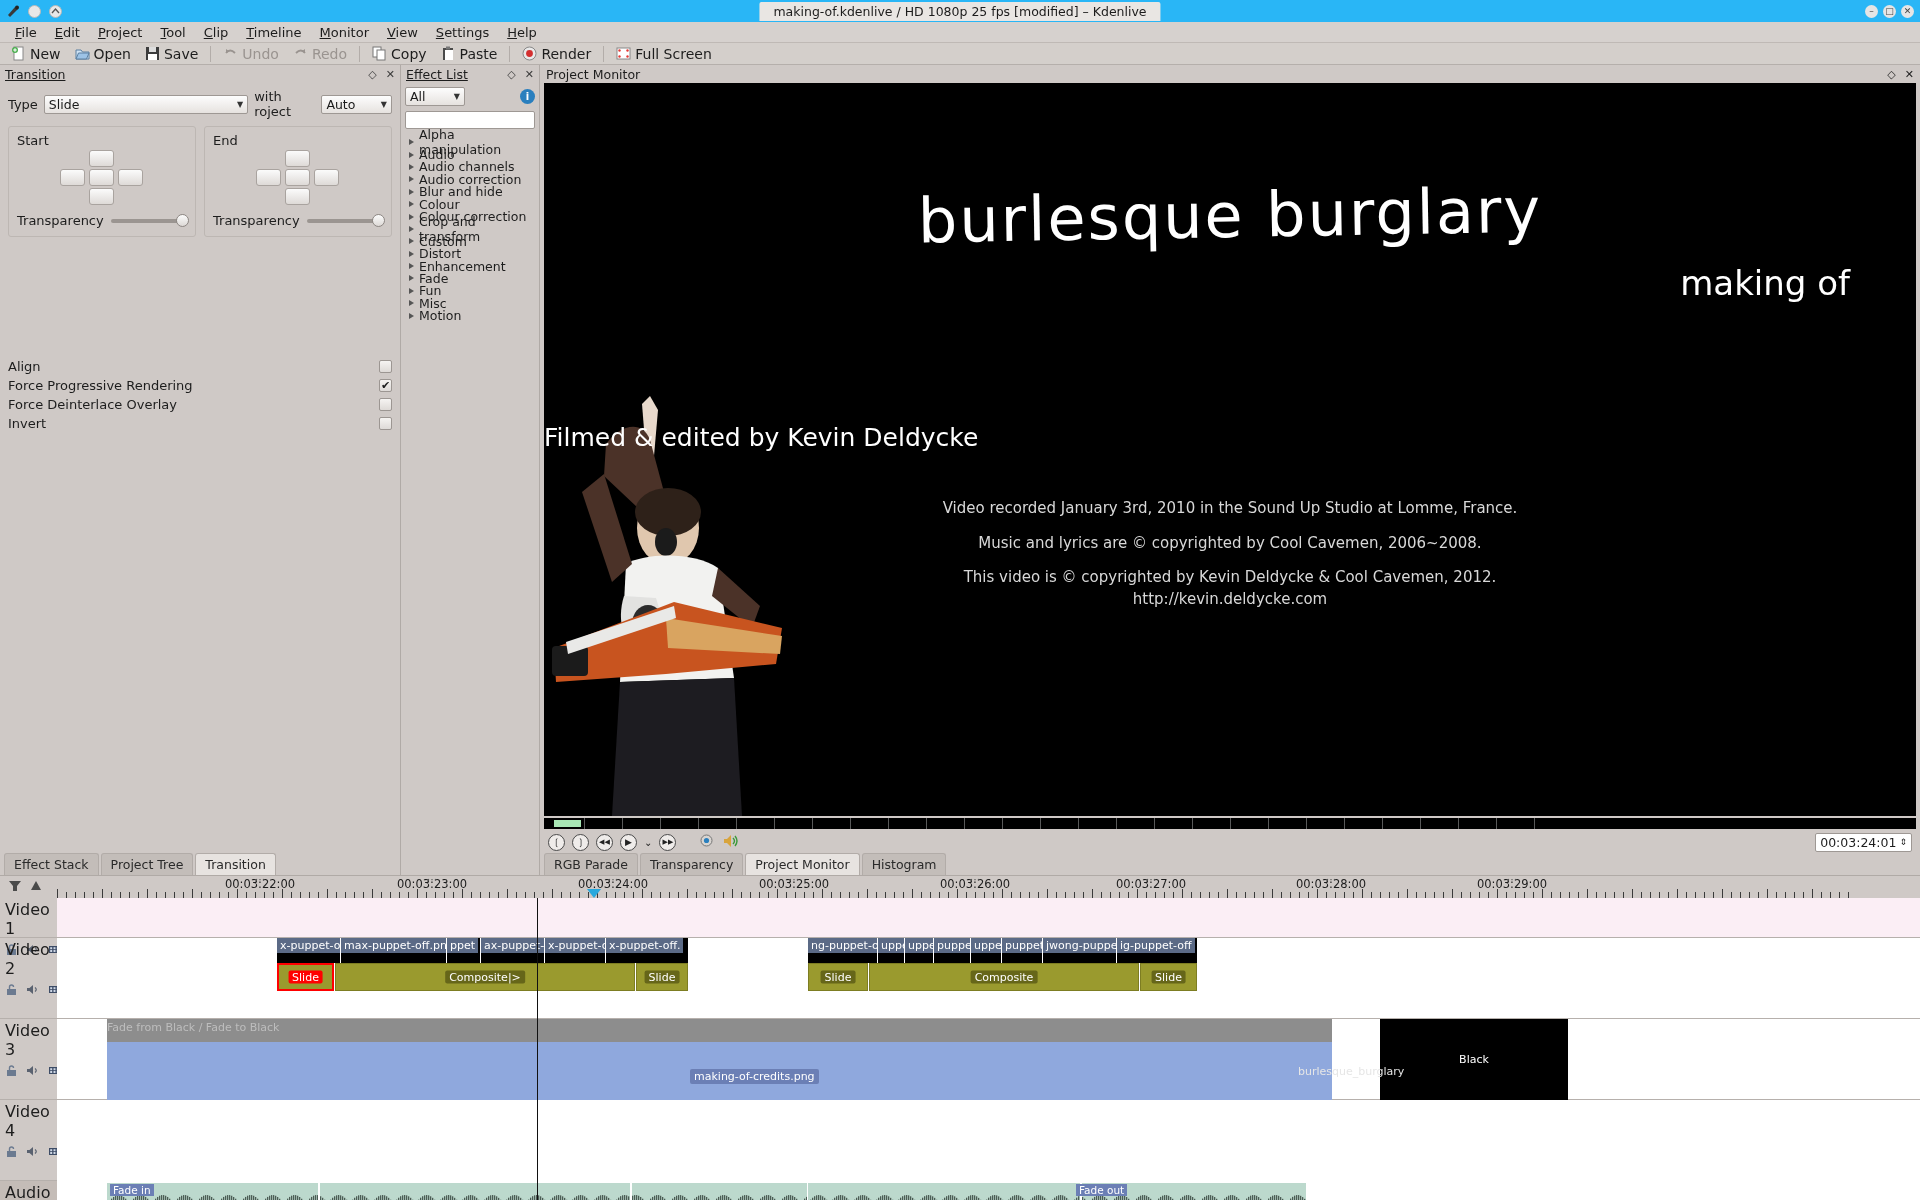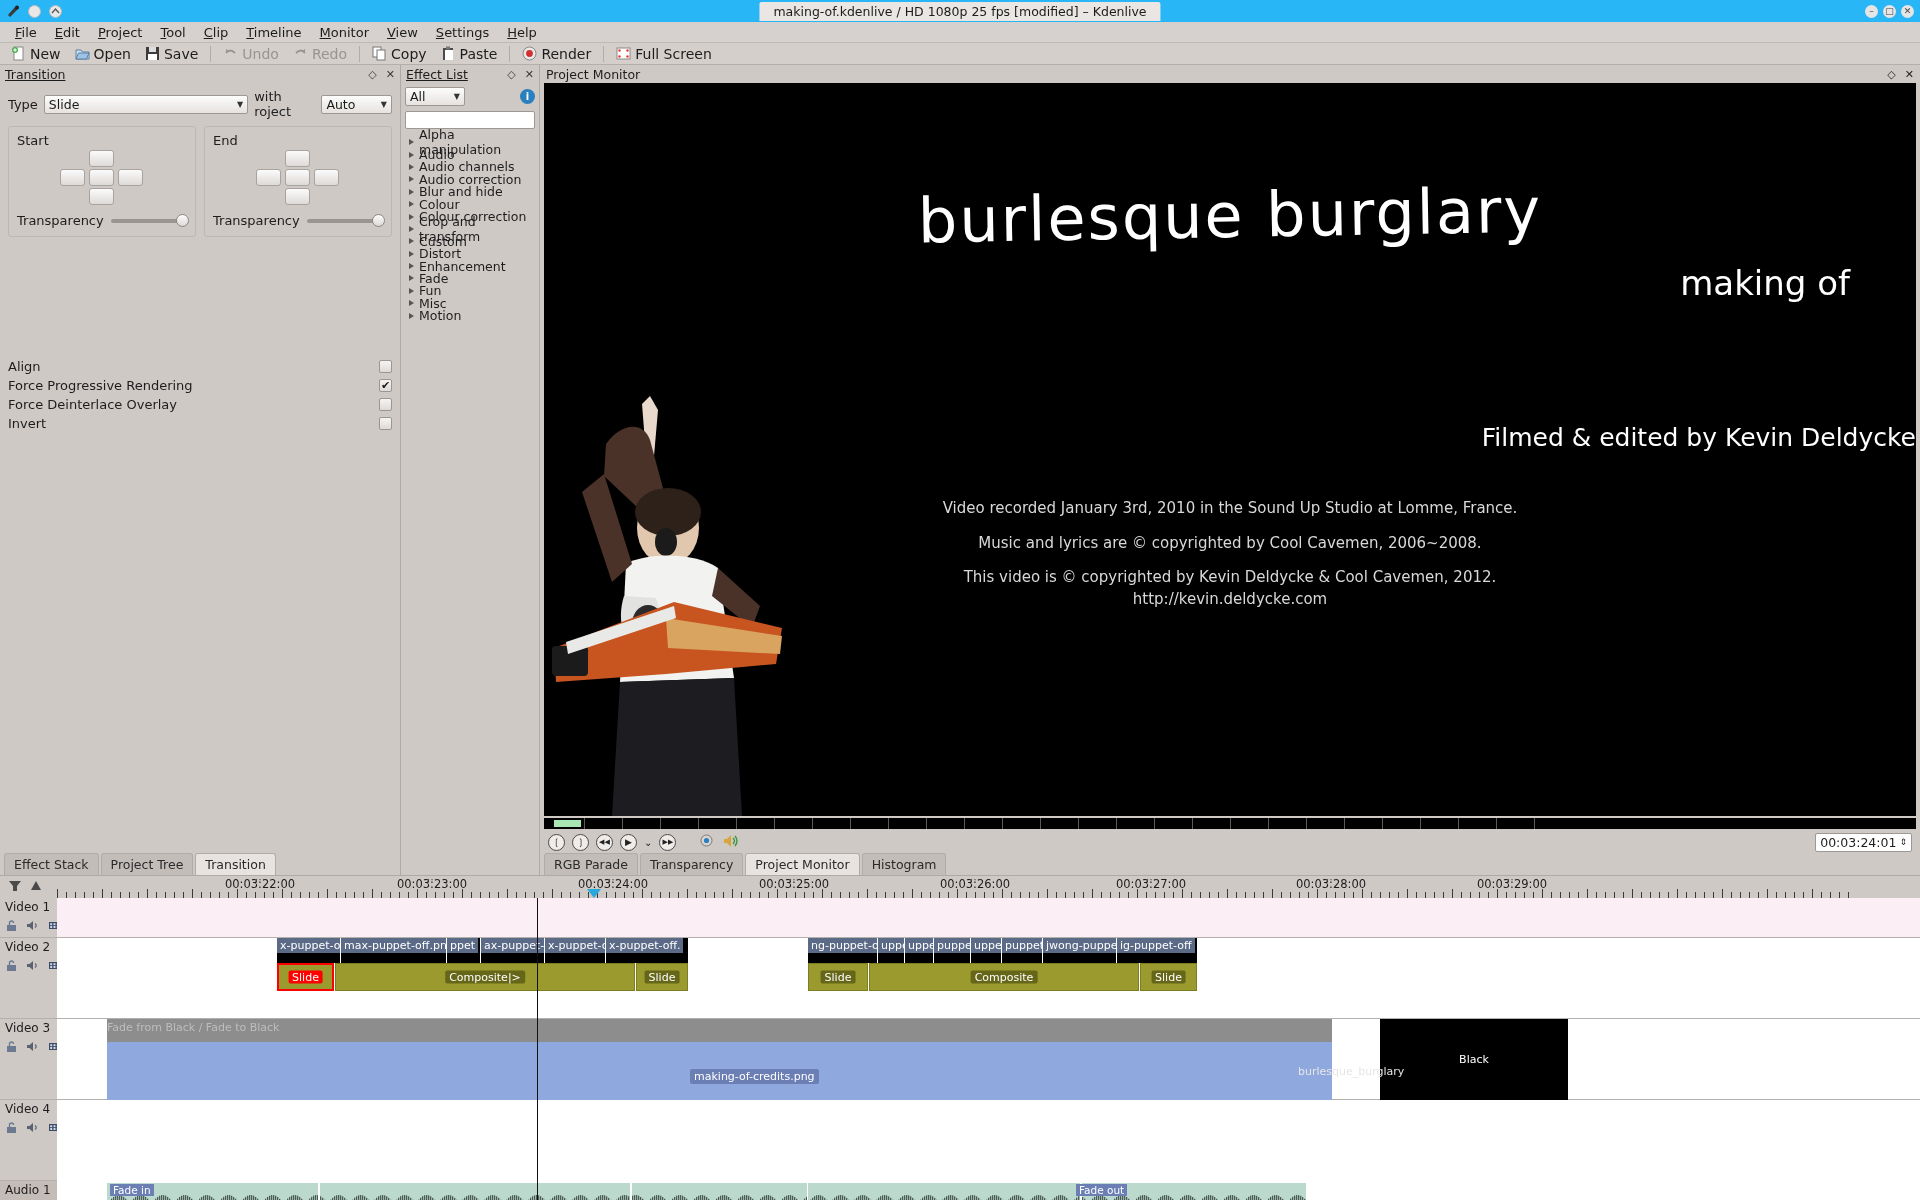--- a/index.html
+++ b/index.html
@@ -107,21 +107,21 @@
   #monitordock { flex:1; background:#cfc9c6; display:flex; flex-direction:column; }
   #mon-title { height:18px; display:flex; align-items:center; padding:0 6px; font-size:12.5px; }
   #mon-title .dt-btns { margin-left:auto; display:flex; gap:9px; font-size:11px; }
   #mon-frame { flex:1; margin:0 4px; background:#000; position:relative; overflow:hidden; }
   
   #vid-title { position:absolute; left:0; right:0; top:96px; text-align:center;
                color:#fff; font-size:62px; letter-spacing:2px;
                font-family:"DejaVu Sans", sans-serif; transform:rotate(-1deg); }
   #vid-sub { position:absolute; right:66px; top:180px; color:#fff; font-size:34px;
              font-family:"DejaVu Sans", sans-serif; }
-  #vid-credit { position:absolute; left:0; right:0; top:340px; text-align:right;
+  #vid-credit { position:absolute; left:0; right:0; top:340px; text-align:left;
                 color:#fff; font-size:25px; }
   #vid-lines { position:absolute; left:0; right:0; top:415px; text-align:center;
                color:#d8d8d8; font-size:15px; line-height:21.5px; }
   #vid-lines .gap { display:block; height:13px; }
   #performer {
     position:absolute; left:2px; bottom:0; width:236px; height:420px;
   }
   #mon-scrub { height:11px; margin:2px 4px 0 4px; background:#000; position:relative; }
   #mon-scrub .sb-green { position:absolute; left:10px; top:2px; width:27px; height:7px;
                          background:#a8e6b4; }
@@ -141,21 +141,21 @@
   #tl-corner { width:57px; display:flex; align-items:center; gap:7px; padding-left:8px;
                background:#cfc9c6; }
   #ruler { flex:1; position:relative; background:#cfc9c6; overflow:hidden; }
   .rmark { position:absolute; top:1px; font-size:11.5px; color:#1c1c1c; transform:translateX(-50%); }
   .rdot { position:absolute; top:-3px; font-size:11px; color:#555; transform:translateX(-50%); }
   #rticks { position:absolute; bottom:0; left:0; right:0; height:9px; }
   .rt { position:absolute; bottom:0; width:1px; background:#3a3a3a; }
   #tl-body { flex:1; display:flex; position:relative; overflow:hidden; }
   #tl-heads { width:57px; background:#cfc9c6; }
   .thead { border-bottom:1px solid #b6b0ac; padding:2px 0 0 5px; position:relative; }
-  .thead .tname { font-size:12px; }
+  .thead .tname { font-size:16px; }
   .thead .ticons { display:flex; gap:8px; margin-top:5px; }
   .thead.audio { background:#c4bcb7; }
   #tl-tracks { flex:1; position:relative; background:#fff; }
   .track { position:absolute; left:0; right:0; border-bottom:1px solid #b6b0ac; }
   .clip { position:absolute; overflow:hidden; }
   .cliplabel { position:absolute; left:0; top:0; height:15px; background:#5b6a86;
                color:#fff; font-size:11px; padding:0 3px; white-space:nowrap;
                display:flex; align-items:center; }
   .trans { position:absolute; background:#9a9a2e; border:1px solid #7d7d22; overflow:hidden; }
   .trans .tl-name { position:absolute; left:50%; top:50%; transform:translate(-50%,-50%);

